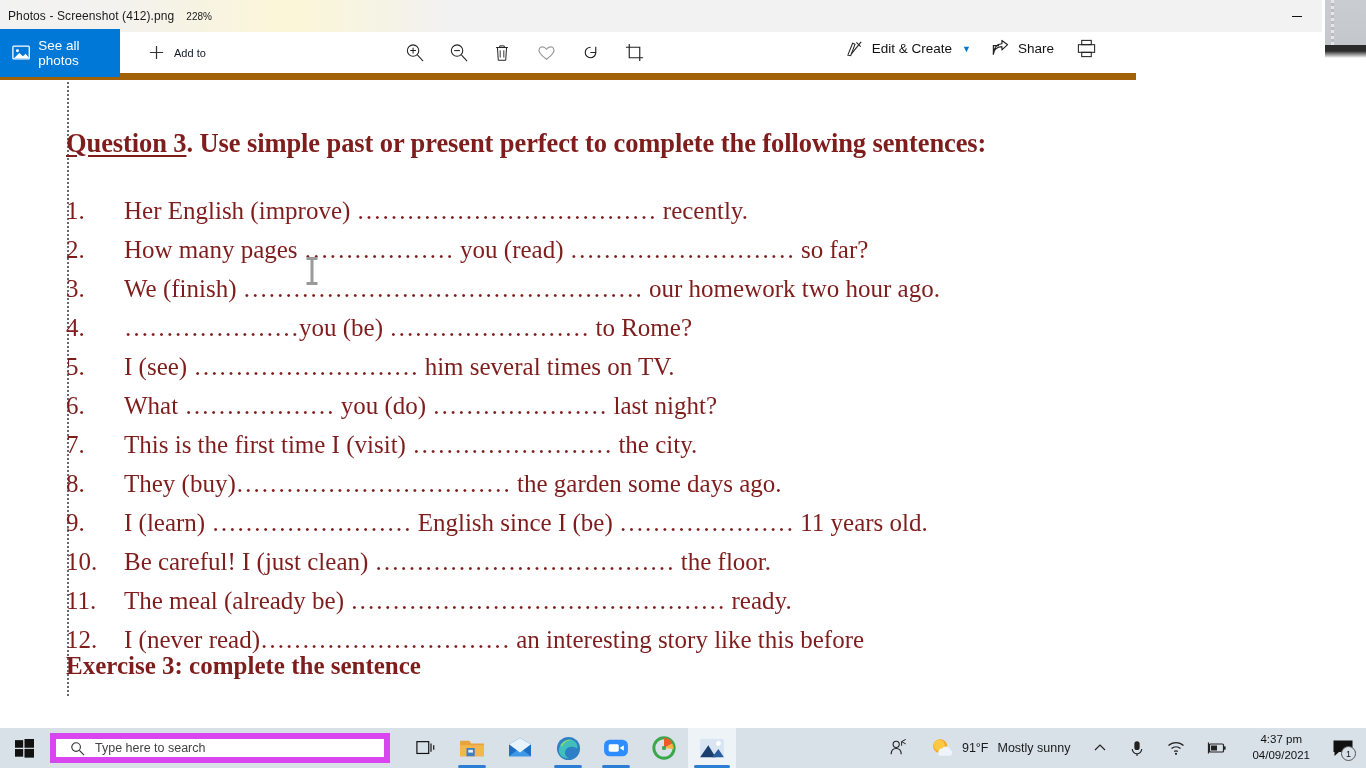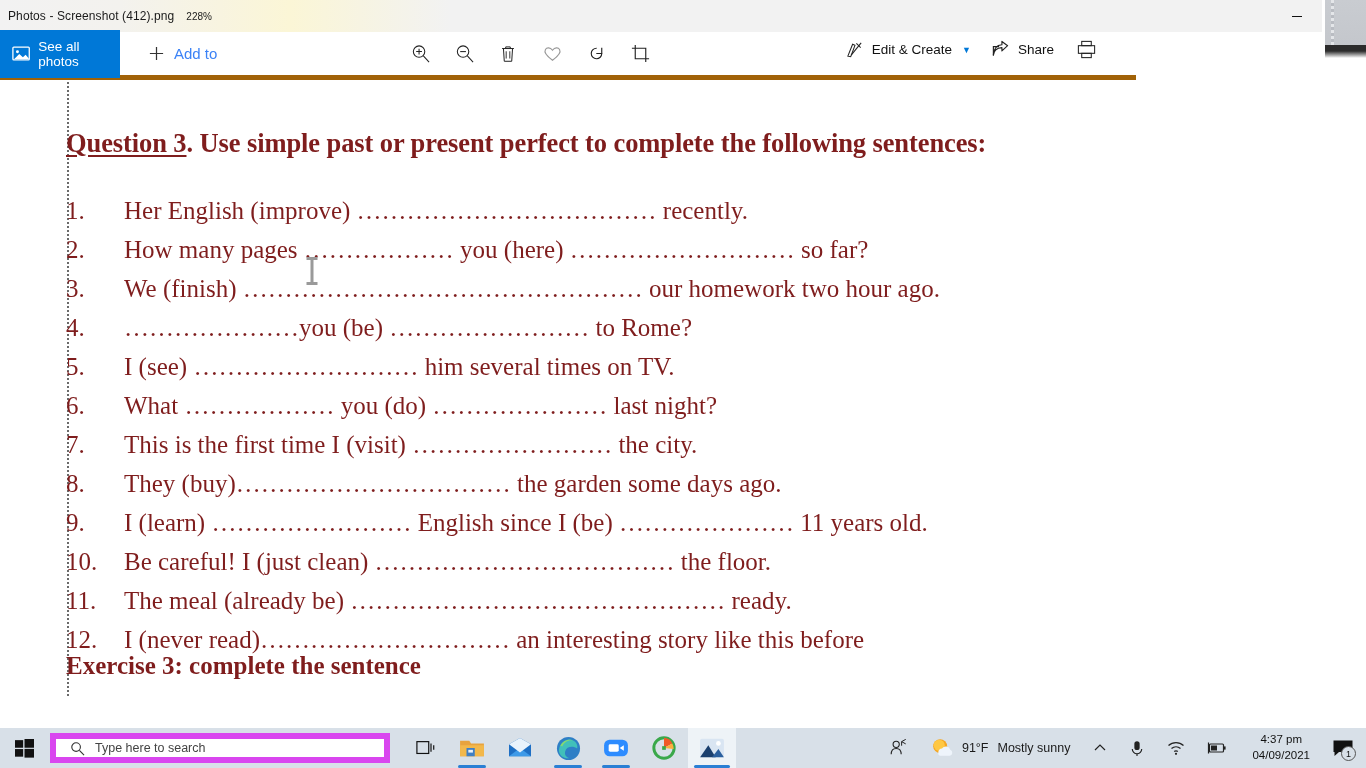--- a/index.html
+++ b/index.html
@@ -26,30 +26,30 @@
   #titlebar .tb-spacer { flex: 1; }
   .wbtn {
     width: 46px; height: 32px; display: flex; align-items: center;
     justify-content: center; color: #111;
   }
 
   
   #toolbar {
     position: absolute; top: 32px; left: 0; width: 1136px; height: 48px;
     background: #ffffff; display: flex; align-items: center;
-    border-bottom: 5px solid #a16207;
+    border-bottom: 7px solid #a16207;
   }
   #see-all {
     width: 120px; height: 48px; background: #0078d7; color: #fff;
     display: flex; align-items: center; gap: 8px; padding-left: 12px;
     font-size: 13.5px; cursor: default;
   }
   #add-to {
     display: flex; align-items: center; gap: 9px; margin-left: 20px;
-    font-size: 15px; color: #3b82f6; height: 48px; padding: 0 8px;
+    font-size: 11px; color: #0f172a; height: 48px; padding: 0 8px;
   }
   .tbspace { flex: 1; }
   .ticon {
     width: 44px; height: 40px; display: flex; align-items: center;
     justify-content: center;
   }
   .tb-right {
     display: flex; height: 48px; gap: 0;
   }
   .tb-lbl {
@@ -284,21 +284,21 @@
     <div id="margin-line"></div>
 
     <div id="heading">
       <span class="und">Question 3</span><span>. Use simple past or present perfect to complete the following sentences:</span>
     </div>
 
     <div class="qline" style="top:118px">
       <span class="qnum">1.</span><span>Her English (improve) ……………………………… recently.</span>
     </div>
     <div class="qline" style="top:157px">
-      <span class="qnum">2.</span><span>How many pages ……………… you (here) ……………………… so far?</span>
+      <span class="qnum">2.</span><span>How many pages ……………… you (read) ……………………… so far?</span>
     </div>
     <div class="qline" style="top:196px">
       <span class="qnum">3.</span><span>We (finish) ………………………………………… our homework two hour ago.</span>
     </div>
     <div class="qline" style="top:235px">
       <span class="qnum">4.</span><span>…………………you  (be) …………………… to Rome?</span>
     </div>
     <div class="qline" style="top:274px">
       <span class="qnum">5.</span><span>I (see) ……………………… him several times on TV.</span>
     </div>

